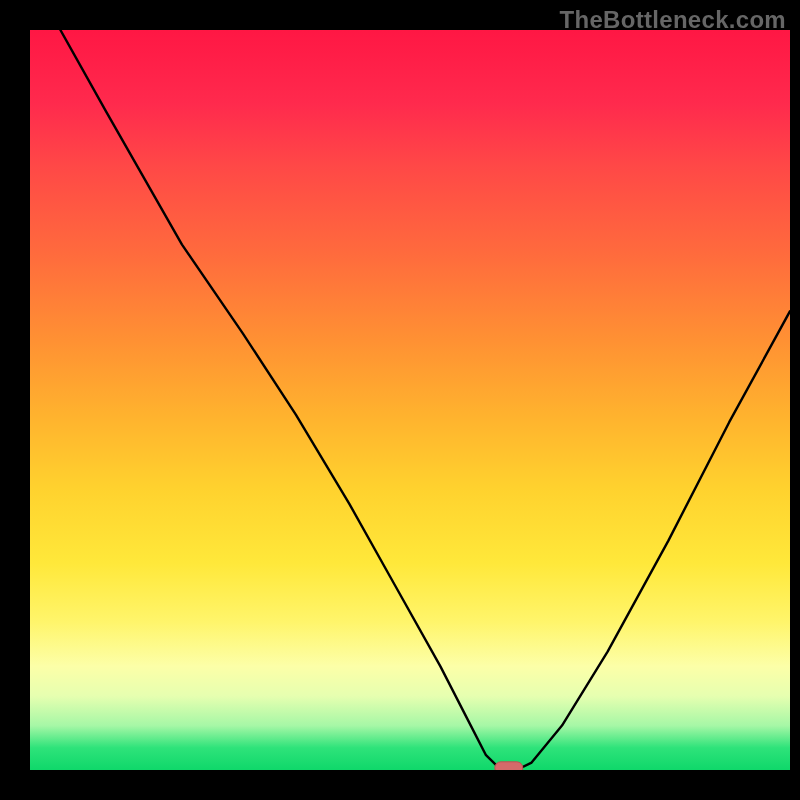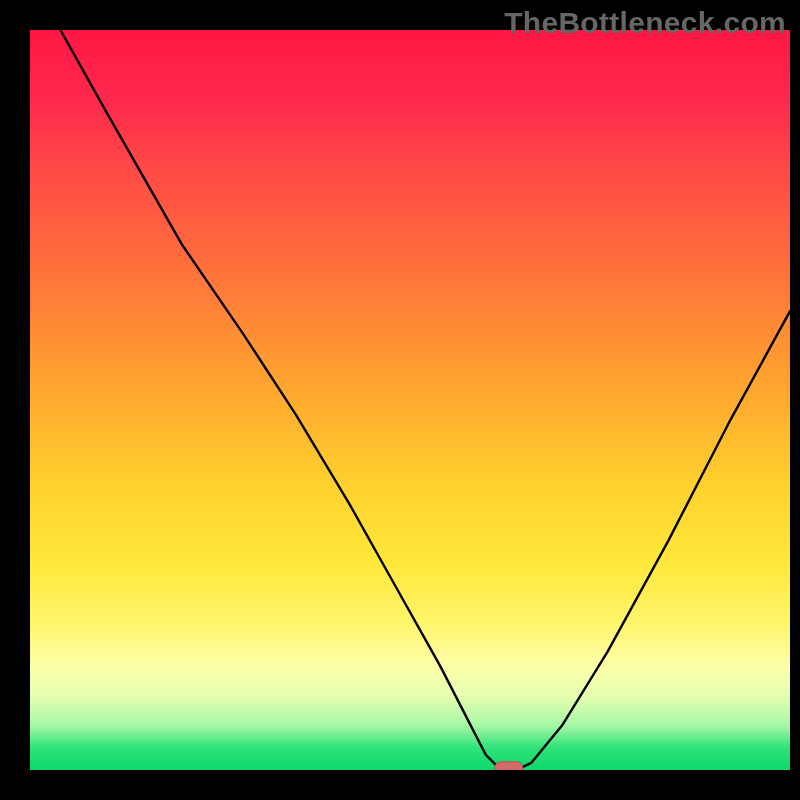--- a/index.html
+++ b/index.html
@@ -38,21 +38,21 @@
       #e6ffb0 90%,
       #a6f7a6 94%,
       #2ee37a 97%,
       #0fd86a 100%
     );
   }
   .watermark {
     position: absolute;
     top: 6px;
     right: 14px;
-    font-size: 30px;
+    font-size: 24px;
     font-weight: 600;
     color: #666;
     letter-spacing: 0.3px;
     user-select: none;
   }
   svg.curve {
     position: absolute;
     left: 0;
     top: 0;
     width: 760px;

